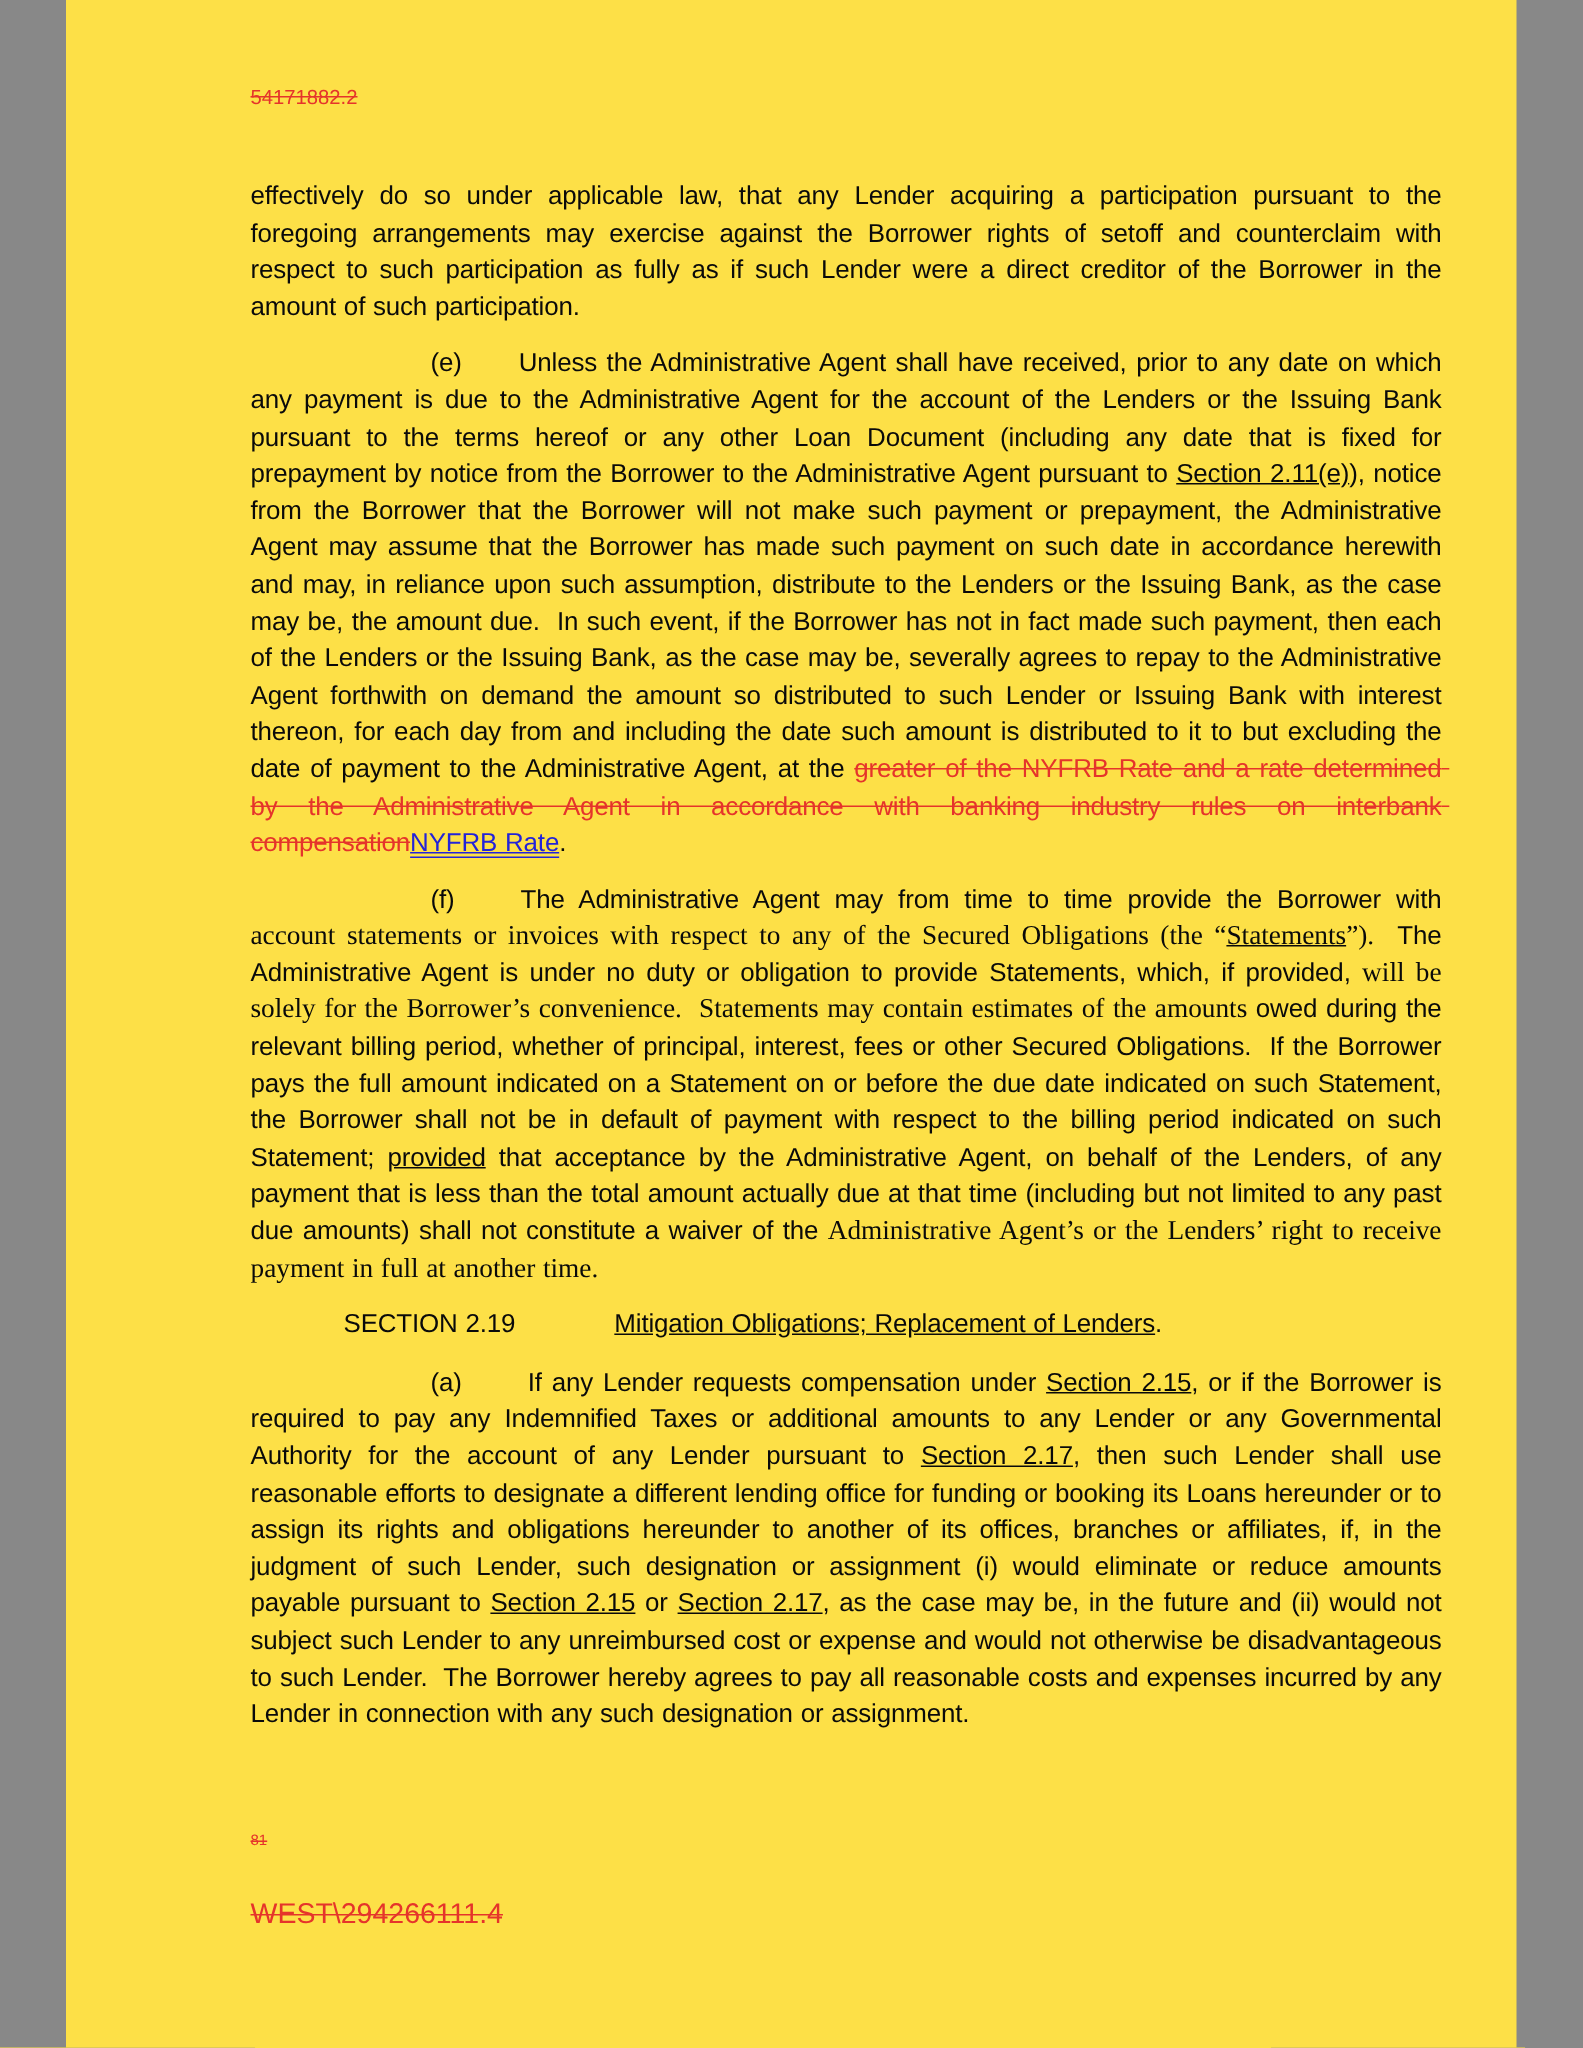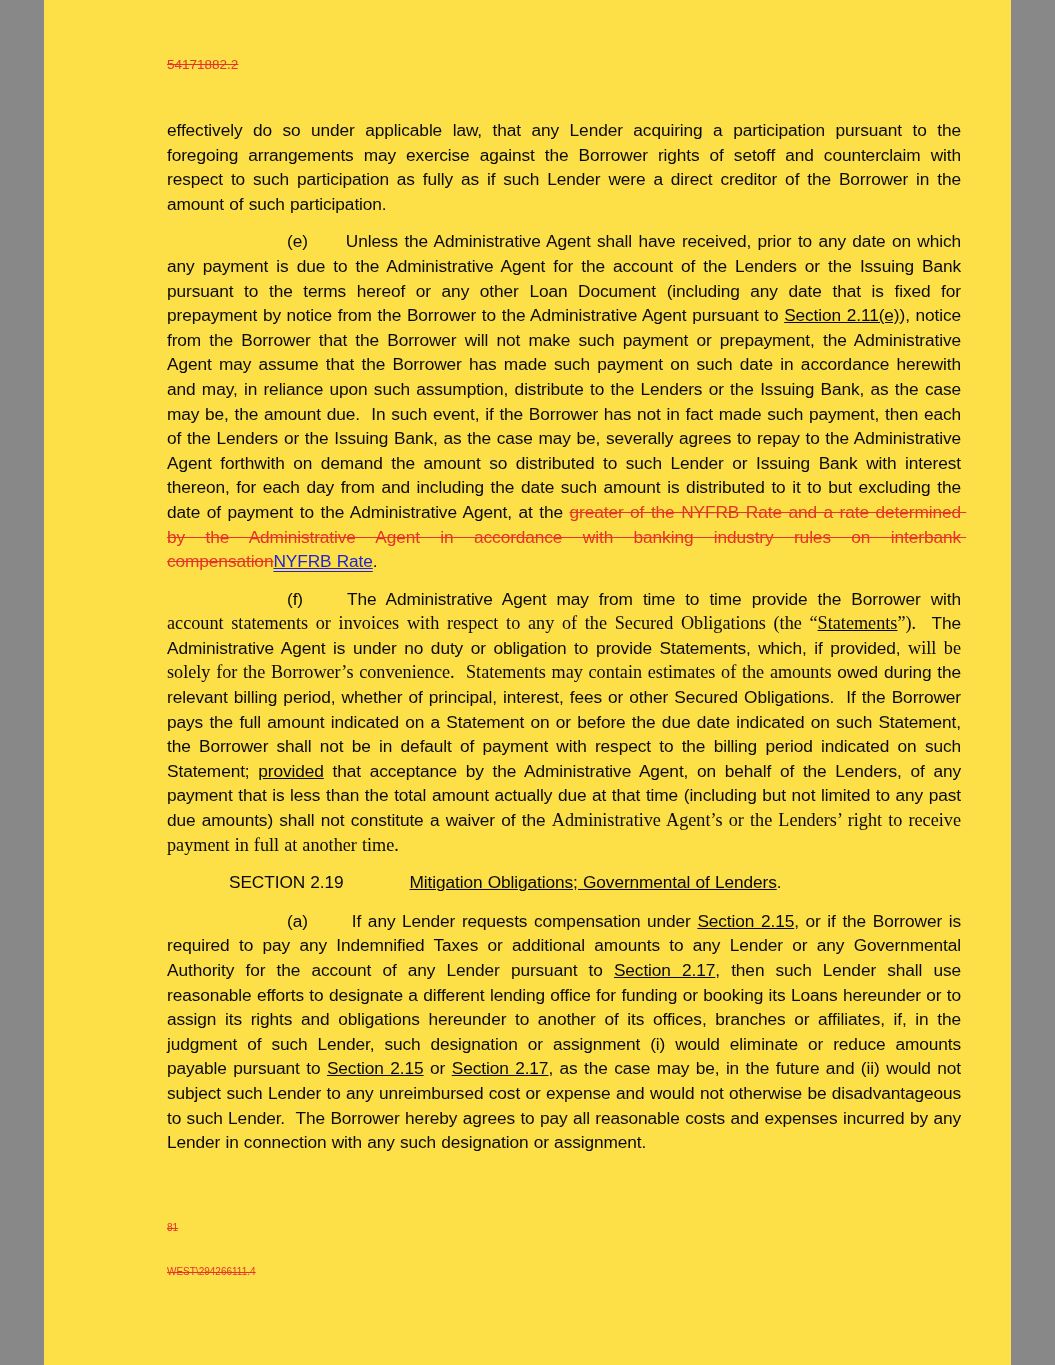--- a/index.html
+++ b/index.html
@@ -54,37 +54,37 @@
   .r-serif{font-family:"Liberation Serif","DejaVu Serif",serif;font-size:18.2px;letter-spacing:0;}
   .r-serif.r-u{text-decoration:underline;}
   .doc-footer-page{
     position:absolute;top:1222px;left:123px;
     font-size:10px;
     color:var(--red);
     text-decoration:line-through;
   }
   .doc-footer-id{
     position:absolute;top:1266px;left:123px;
-    font-size:10px;
+    font-size:19px;
     color:var(--red);
     text-decoration:line-through;
   }
 </style>
 </head>
 <body>
 
 <div class="page">
 
   <div class="doc-header">54171882.2</div>
 
   <div class="content">
       <div class="block paragraph"><span class="run">effectively do so under applicable law, that any Lender acquiring a participation pursuant to the foregoing arrangements may exercise against the Borrower rights of setoff and counterclaim with respect to such participation as fully as if such Lender were a direct creditor of the Borrower in the amount of such participation.</span></div>
       <div class="block paragraph indent"><span class="run">(e)</span><span class="run r-tab" style="width: 38px;"></span><span class="run">Unless the Administrative Agent shall have received, prior to any date on which any payment is due to the Administrative Agent for the account of the Lenders or the Issuing Bank pursuant to the terms hereof or any other Loan Document (including any date that is fixed for prepayment by notice from the Borrower to the Administrative Agent pursuant to </span><span class="run r-u">Section 2.11(e)</span><span class="run">), notice from the Borrower that the Borrower will not make such payment or prepayment, the Administrative Agent may assume that the Borrower has made such payment on such date in accordance herewith and may, in reliance upon such assumption, distribute to the Lenders or the Issuing Bank, as the case may be, the amount due.&nbsp; In such event, if the Borrower has not in fact made such payment, then each of the Lenders or the Issuing Bank, as the case may be, severally agrees to repay to the Administrative Agent forthwith on demand the amount so distributed to such Lender or Issuing Bank with interest thereon, for each day from and including the date such amount is distributed to it to but excluding the date of payment to the Administrative Agent, at the </span><span class="run r-del">greater of the NYFRB Rate and a rate determined by the Administrative Agent in accordance with banking industry rules on interbank compensation</span><span class="run r-ins">NYFRB Rate</span><span class="run">.</span></div>
       <div class="block paragraph indent"><span class="run">(f)</span><span class="run r-tab" style="width: 44px;"></span><span class="run">The Administrative Agent may from time to time provide the Borrower with </span><span class="run r-serif">account statements or invoices with respect to any of the Secured Obligations (the “</span><span class="run r-serif r-u">Statements</span><span class="run r-serif">”).&nbsp; </span><span class="run">The Administrative Agent is under no duty or obligation to provide Statements, which, if provided, </span><span class="run r-serif">will be solely for the Borrower’s convenience.&nbsp; Statements may contain estimates of the amounts </span><span class="run">owed during the relevant billing period, whether of principal, interest, fees or other Secured Obligations.&nbsp; If the Borrower pays the full amount indicated on a Statement on or before the due date indicated on such Statement, the Borrower shall not be in default of payment with respect to the billing period indicated on such Statement; </span><span class="run r-u">provided</span><span class="run"> that acceptance by the Administrative Agent, on behalf of the Lenders, of any payment that is less than the total amount actually due at that time (including but not limited to any past due amounts) shall not constitute a waiver of the </span><span class="run r-serif">Administrative Agent’s or the Lenders’ right to receive payment in full at another time.</span></div>
-      <div class="block heading"><span class="run">SECTION 2.19</span><span class="run r-tab" style="width: 66px;"></span><span class="run r-u">Mitigation Obligations; Governmental of Lenders</span><span class="run">.</span></div>
+      <div class="block heading"><span class="run">SECTION 2.19</span><span class="run r-tab" style="width: 66px;"></span><span class="run r-u">Mitigation Obligations; Replacement of Lenders</span><span class="run">.</span></div>
       <div class="block paragraph indent"><span class="run">(a)</span><span class="run r-tab" style="width: 44px;"></span><span class="run">If any Lender requests compensation under </span><span class="run r-u">Section 2.15</span><span class="run">, or if the Borrower is required to pay any Indemnified Taxes or additional amounts to any Lender or any Governmental Authority for the account of any Lender pursuant to </span><span class="run r-u">Section 2.17</span><span class="run">, then such Lender shall use reasonable efforts to designate a different lending office for funding or booking its Loans hereunder or to assign its rights and obligations hereunder to another of its offices, branches or affiliates, if, in the judgment of such Lender, such designation or assignment (i) would eliminate or reduce amounts payable pursuant to </span><span class="run r-u">Section 2.15</span><span class="run"> or </span><span class="run r-u">Section 2.17</span><span class="run">, as the case may be, in the future and (ii) would not subject such Lender to any unreimbursed cost or expense and would not otherwise be disadvantageous to such Lender.&nbsp; The Borrower hereby agrees to pay all reasonable costs and expenses incurred by any Lender in connection with any such designation or assignment.</span></div>
     </div>
 
   <div class="doc-footer-page">81</div>
 
   <div class="doc-footer-id">WEST\294266111.4</div>
 
 </div>
 
 </body></html>

